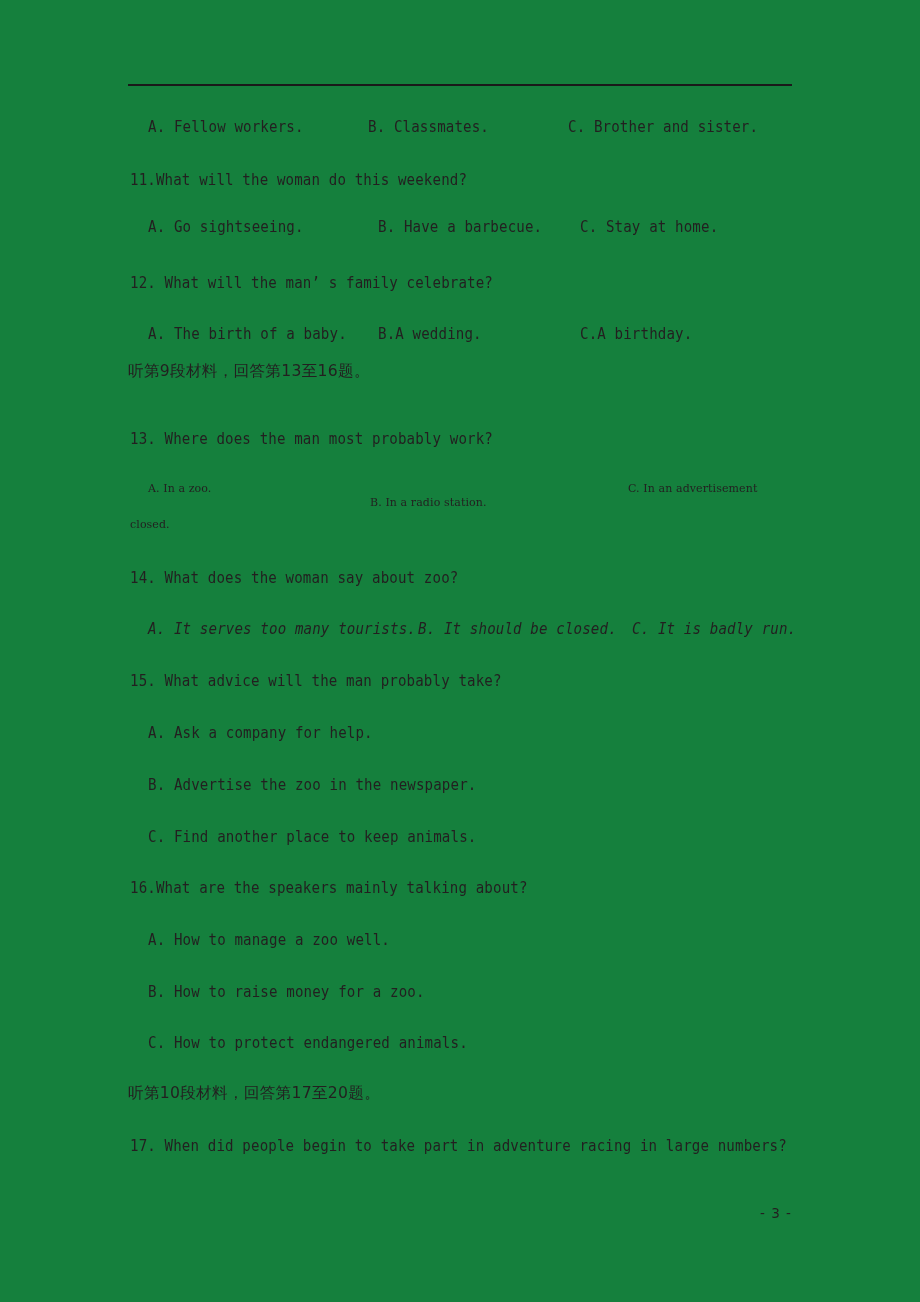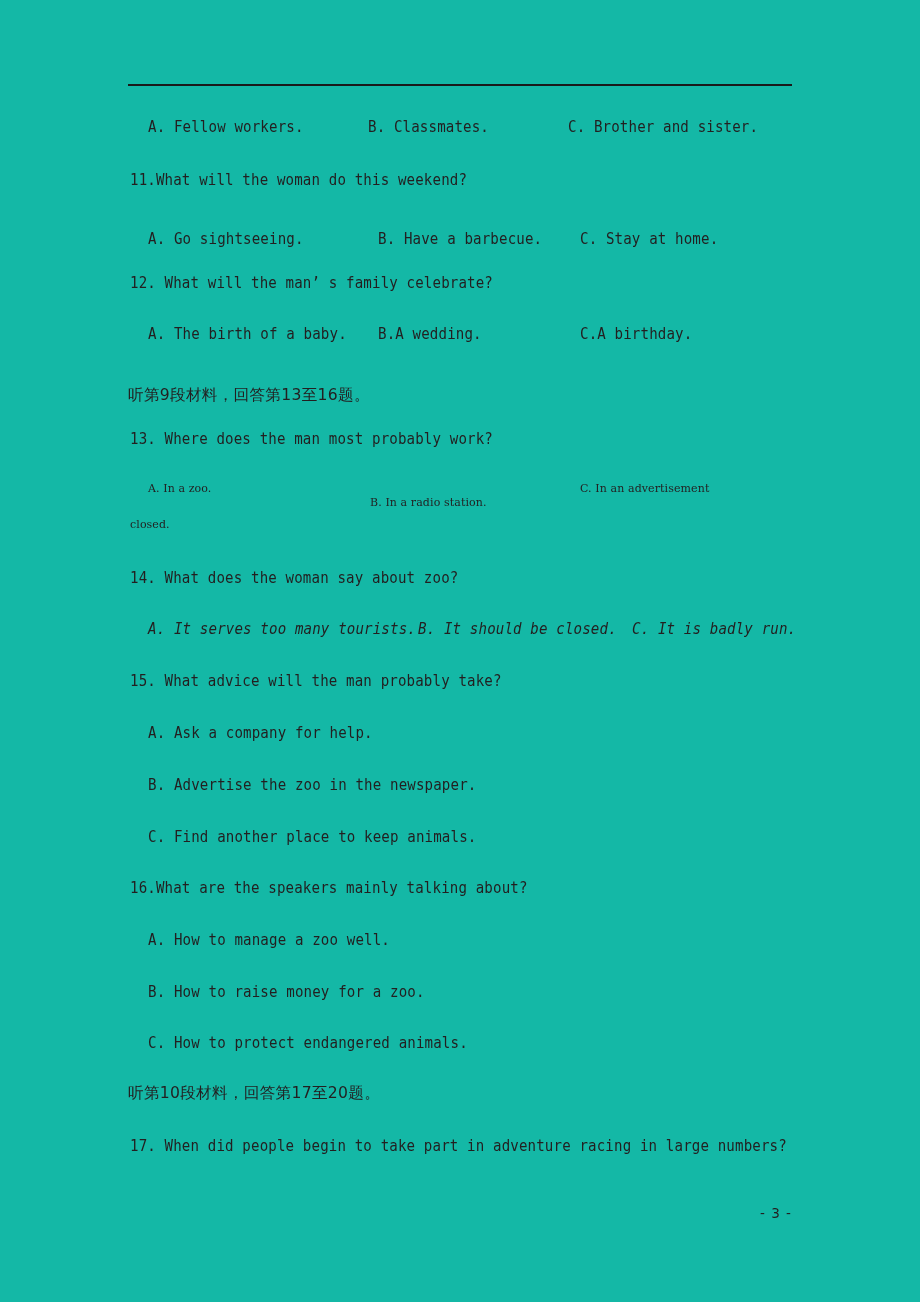--- a/index.html
+++ b/index.html
@@ -16,21 +16,21 @@
     font-family: "DejaVu Sans Mono", "Liberation Mono", monospace;
     color: #000000;
     -webkit-font-smoothing: antialiased;
   }
 
   .page {
     position: absolute;
     inset: 0;
     width: 920px;
     height: 1302px;
-    background: #14b8a6;
+    background: #15803d;
   }
 
   
   .header-rule {
     position: absolute;
     left: 128px;
     top: 84px;
     width: 664px;
     height: 2px;
     background: #1a1a1a;
@@ -126,40 +126,40 @@
 
   <div class="body-area">
 
     <div class="opt-row" style="left:130px; top:120px;">
       <span class="opt" style="left:18px;">A. Fellow workers.</span>
       <span class="opt" style="left:238px;">B. Classmates.</span>
       <span class="opt" style="left:438px;">C. Brother and sister.</span>
     </div>
 
     <div class="line q-stem" style="left:130px; top:173px;">11.What will the woman do this weekend?</div>
-    <div class="opt-row" style="left:130px; top:232px;">
+    <div class="opt-row" style="left:130px; top:220px;">
       <span class="opt" style="left:18px;">A. Go sightseeing.</span>
       <span class="opt" style="left:248px;">B. Have a barbecue.</span>
       <span class="opt" style="left:450px;">C. Stay at home.</span>
     </div>
 
     <div class="line q-stem" style="left:130px; top:276px;">12. What will the man’ s family celebrate?</div>
     <div class="opt-row" style="left:130px; top:327px;">
       <span class="opt" style="left:18px;">A. The birth of a baby.</span>
       <span class="opt" style="left:248px;">B.A wedding.</span>
       <span class="opt" style="left:450px;">C.A birthday.</span>
     </div>
 
-    <div class="line cn-line" style="left:128px; top:388px;text-align:right;">听第9段材料，回答第13至16题。</div>
+    <div class="line cn-line" style="left:128px; top:364px;text-align:right;">听第9段材料，回答第13至16题。</div>
 
     <div class="line q-stem" style="left:130px; top:432px;">13. Where does the man most probably work?</div>
     <div class="opt-row serif-row" style="left:130px; top:483px;">
       <span class="opt" style="left:18px;">A. In a zoo.</span>
       <span class="opt" style="left:240px;margin-top:14px;">B. In a radio station.</span>
-      <span class="opt" style="left:450px;">C. In an advertisement</span>
+      <span class="opt" style="left:498px;">C. In an advertisement</span>
     </div>
     <div class="line serif" style="left:130px; top:519px;">closed.</div>
 
     <div class="line q-stem" style="left:130px; top:571px;">14. What does the woman say about zoo?</div>
     <div class="opt-row" style="left:130px; top:622px;font-style:italic;">
       <span class="opt" style="left:18px;">A. It serves too many tourists.</span>
       <span class="opt" style="left:288px;">B. It should be closed.</span>
       <span class="opt" style="left:502px;">C. It is badly run.</span>
     </div>
 

